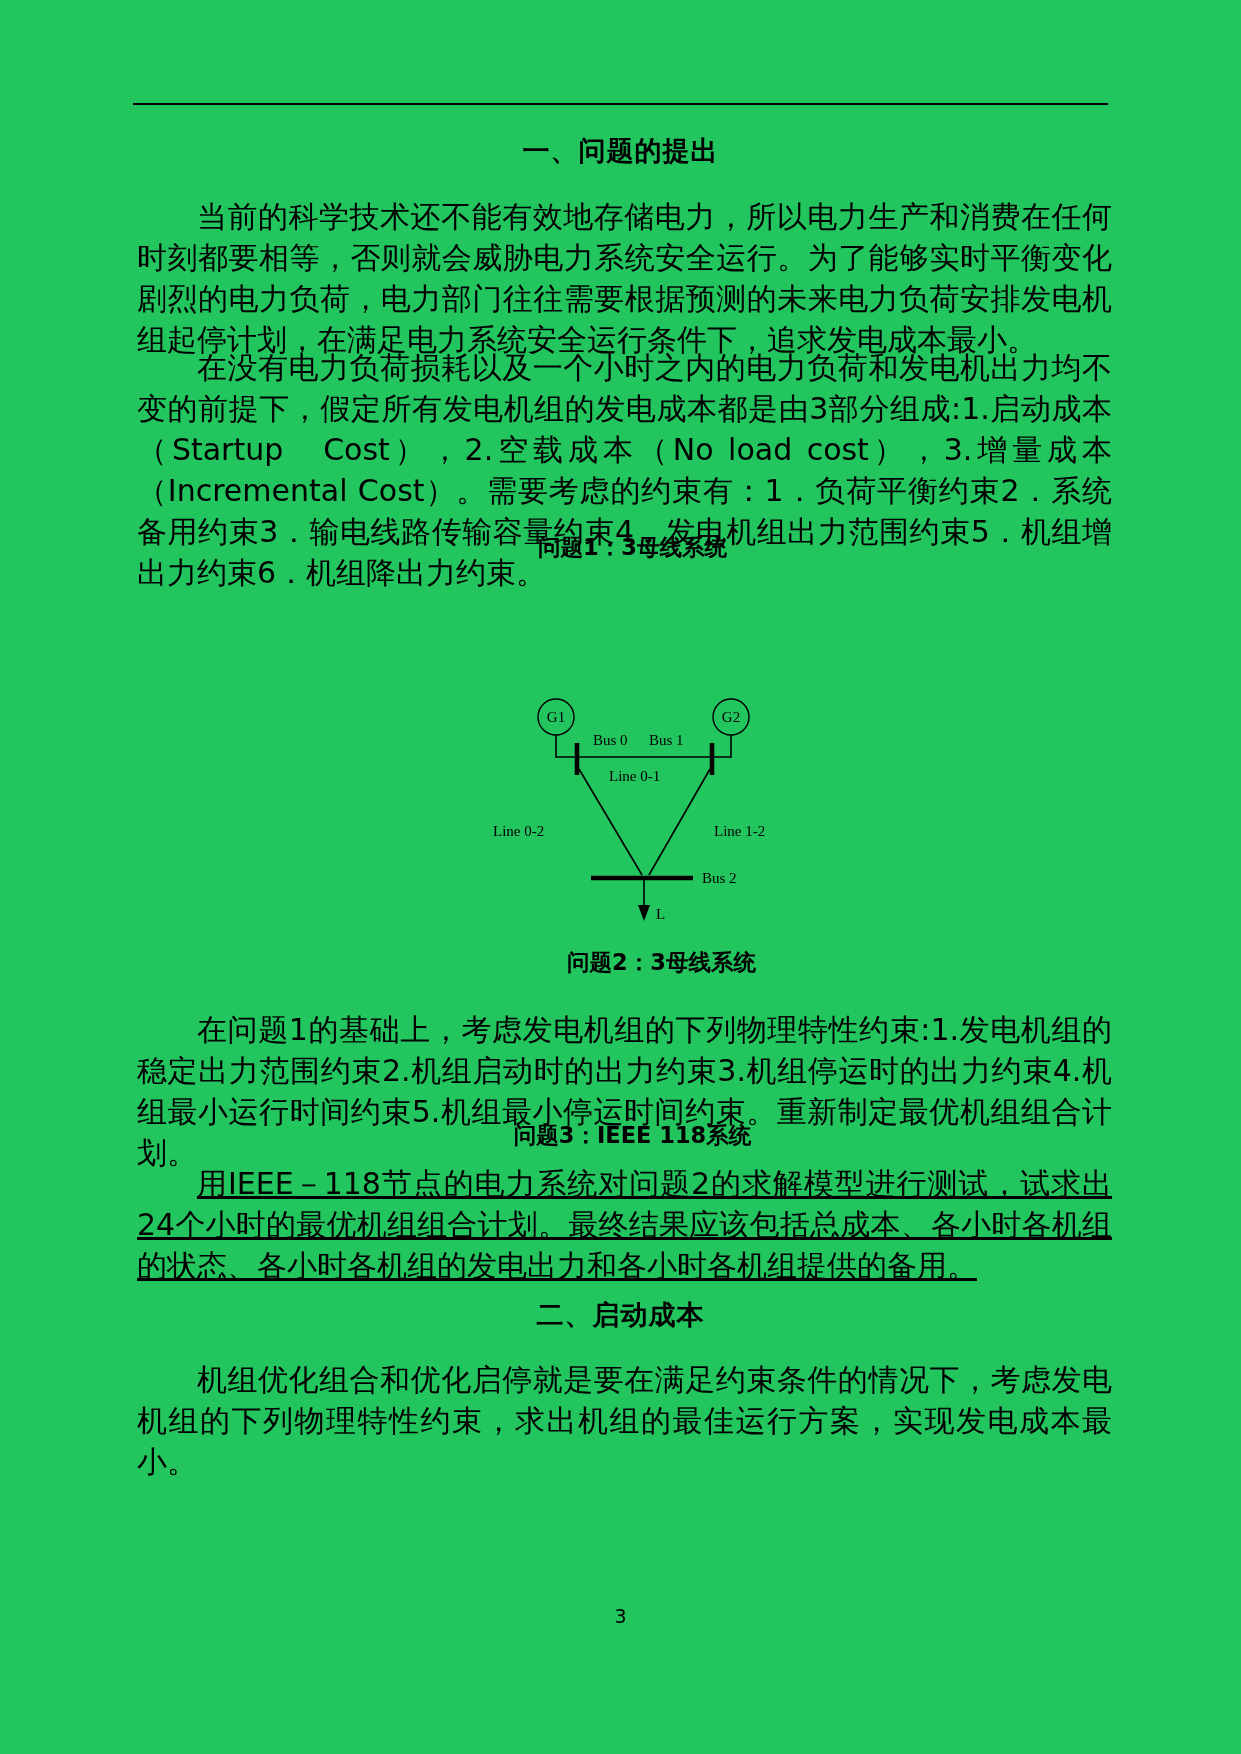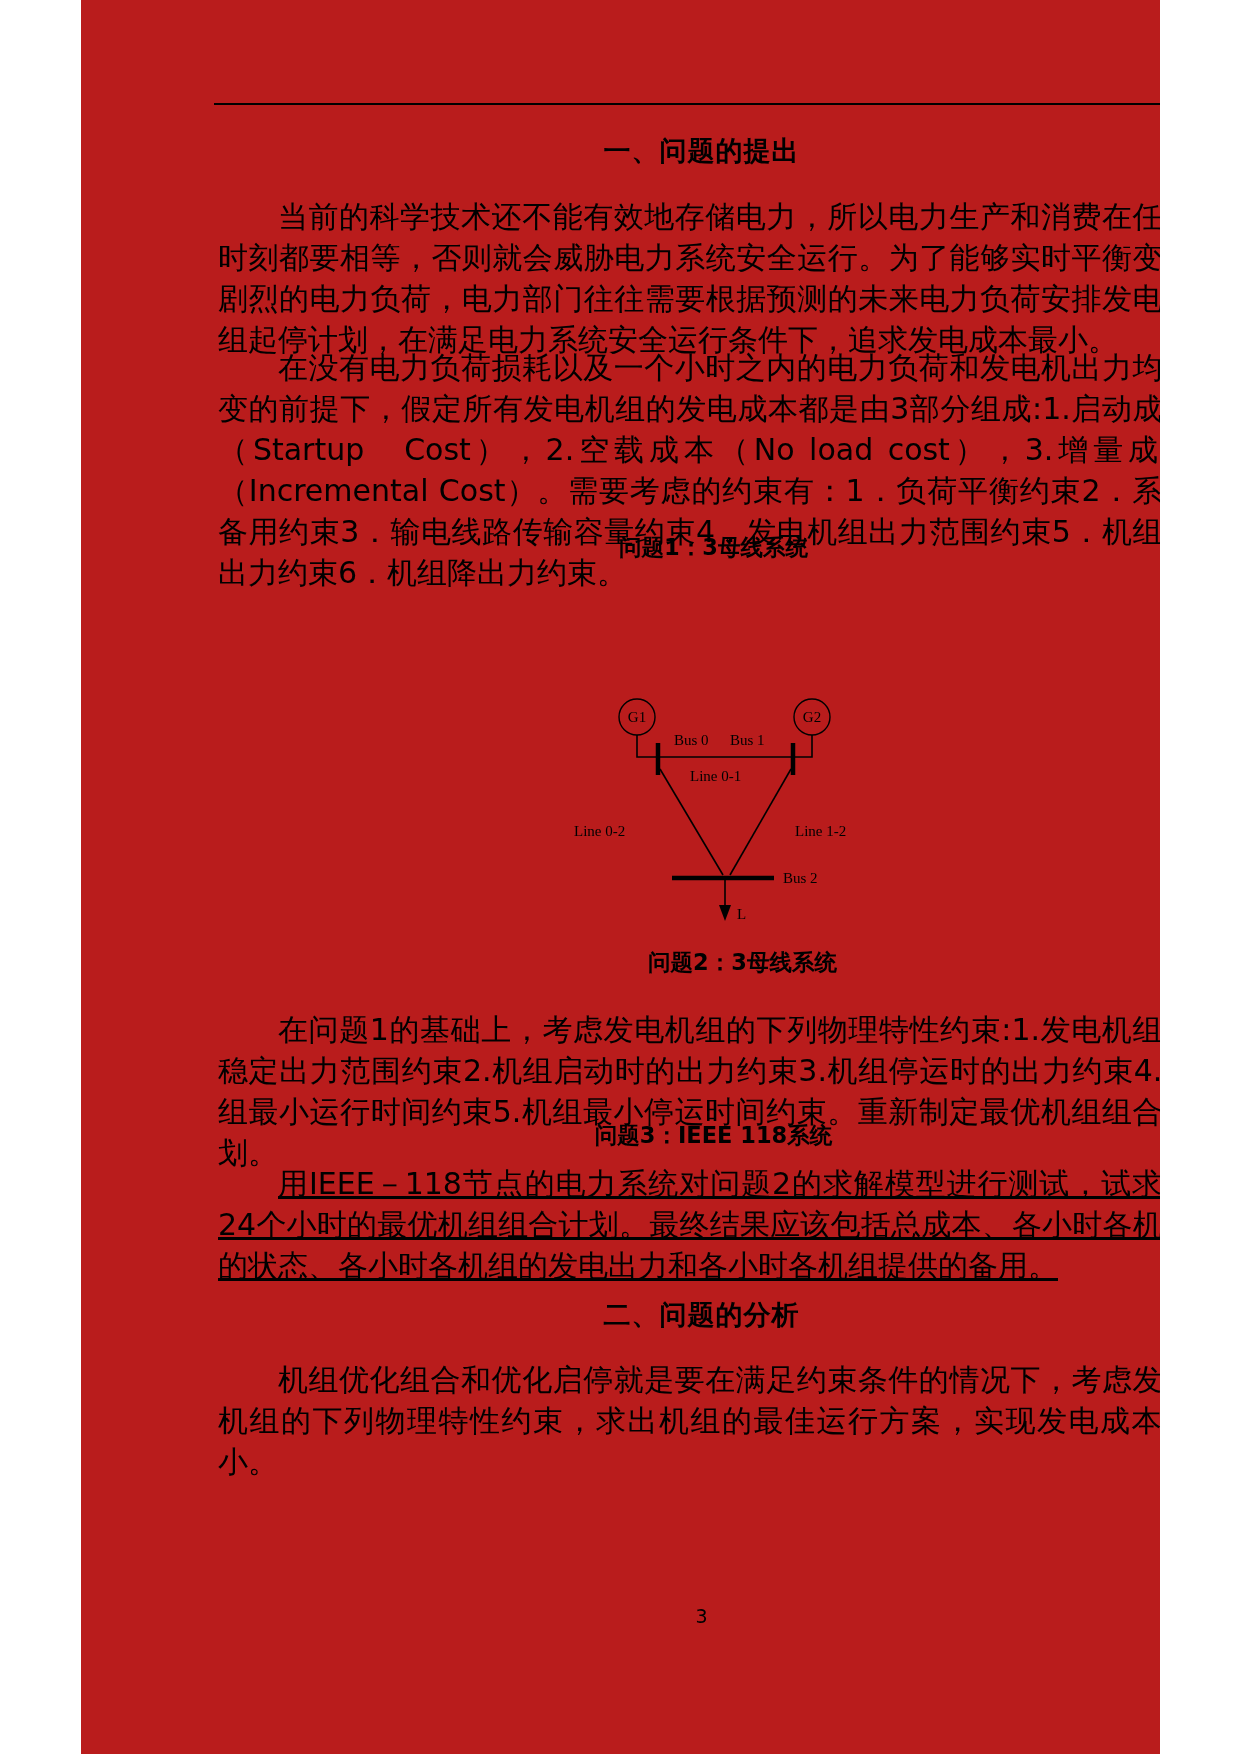--- a/index.html
+++ b/index.html
@@ -6,23 +6,23 @@
     margin: 0;
     padding: 0;
     background: #ffffff;
   }
   body {
     font-family: "Liberation Serif", "DejaVu Serif", serif;
     color: #000000;
   }
   .page {
     position: relative;
-    width: 1079px;
+    width: 1241px;
     height: 1754px;
-    background: #b91c1c;
+    background: #22c55e;
     margin: 0 auto;
     overflow: hidden;
     box-sizing: border-box;
   }
   .content {
     position: absolute;
     left: 133px;
     top: 0;
     width: 975px;
     height: 1754px;
@@ -157,20 +157,20 @@
     </div>
 
     <h2 class="heading" style="top:945px;margin-left:29px;">问题2：3母线系统</h2>
 
     <p class="para" style="top:1005px;">在问题1的基础上，考虑发电机组的下列物理特性约束:1.发电机组的稳定出力范围约束2.机组启动时的出力约束3.机组停运时的出力约束4.机组最小运行时间约束5.机组最小停运时间约束。重新制定最优机组组合计划。</p>
 
     <h2 class="heading" style="top:1118px;">问题3：IEEE 118系统</h2>
 
     <p class="para" style="top:1159px;text-decoration:underline;">用IEEE－118节点的电力系统对问题2的求解模型进行测试，试求出24个小时的最优机组组合计划。最终结果应该包括总成本、各小时各机组的状态、各小时各机组的发电出力和各小时各机组提供的备用。</p>
 
-    <h1 class="section-title" id="sec2-title">二、问题的分析</h1>
+    <h1 class="section-title" id="sec2-title">二、启动成本</h1>
 
     <p class="para" style="top:1355px;">机组优化组合和优化启停就是要在满足约束条件的情况下，考虑发电机组的下列物理特性约束，求出机组的最佳运行方案，实现发电成本最小。</p>
 
     <div class="page-number">3</div>
 
   </div>
 </div>
 
 </body></html>

